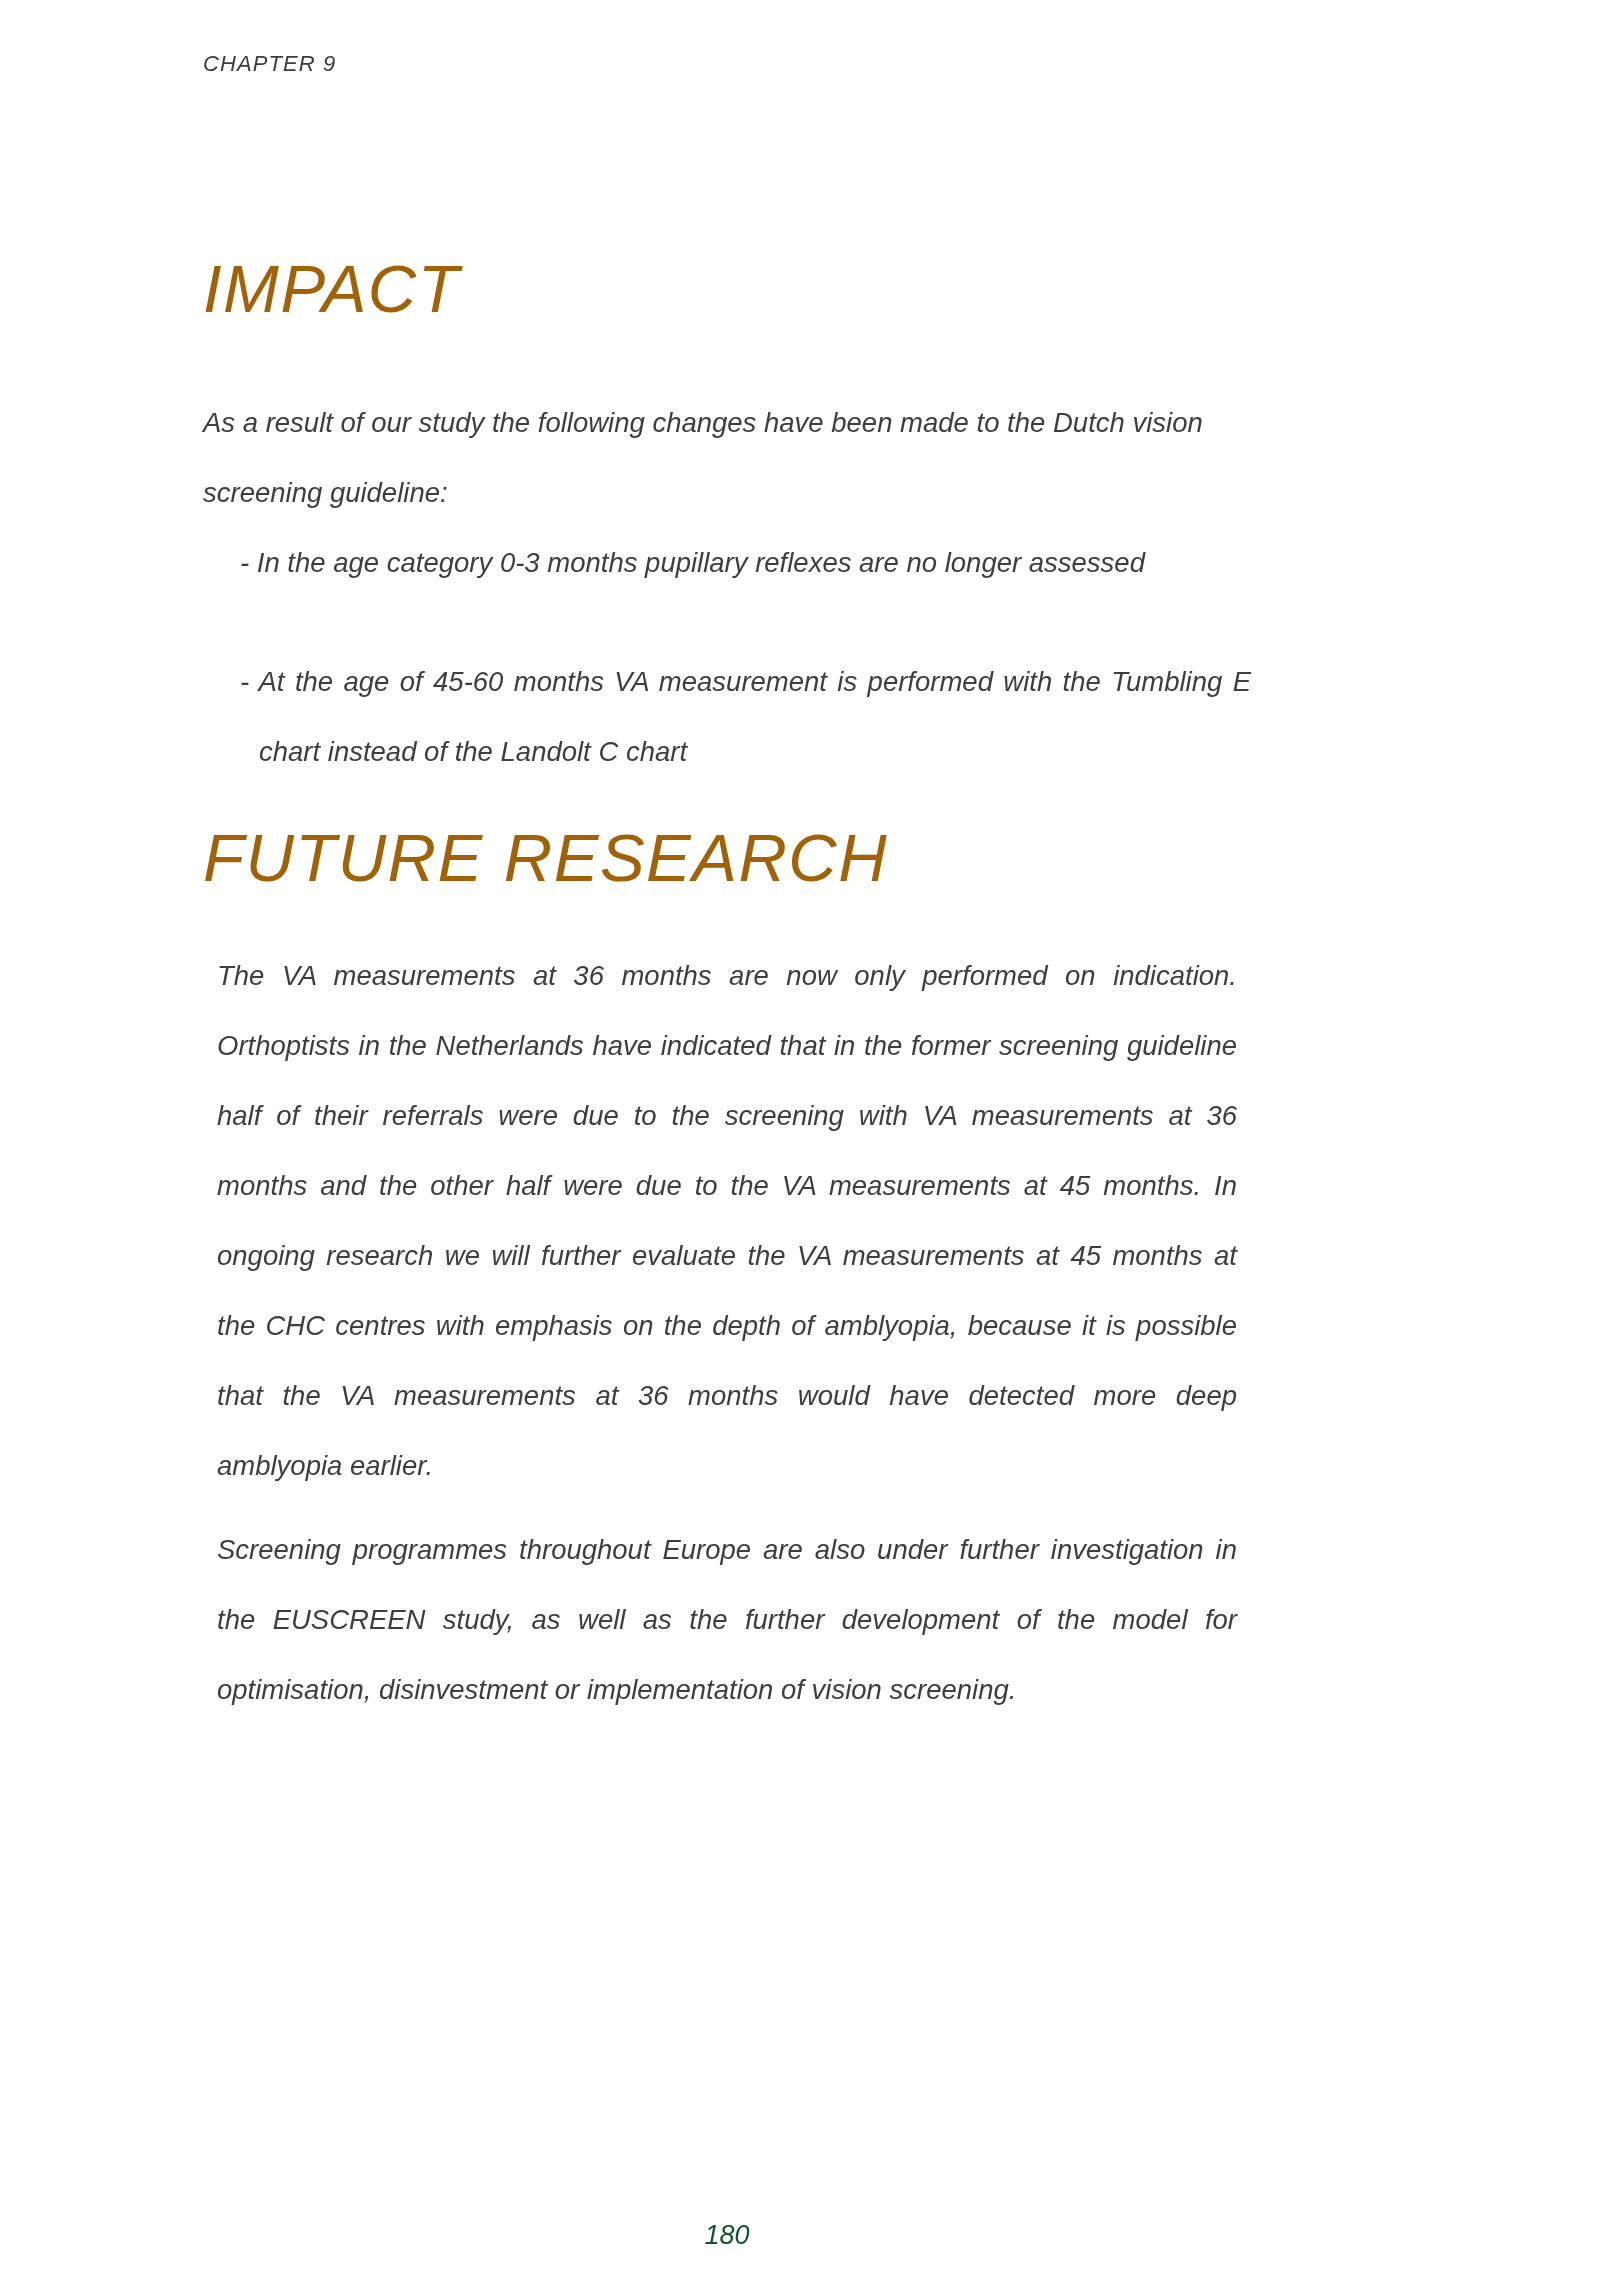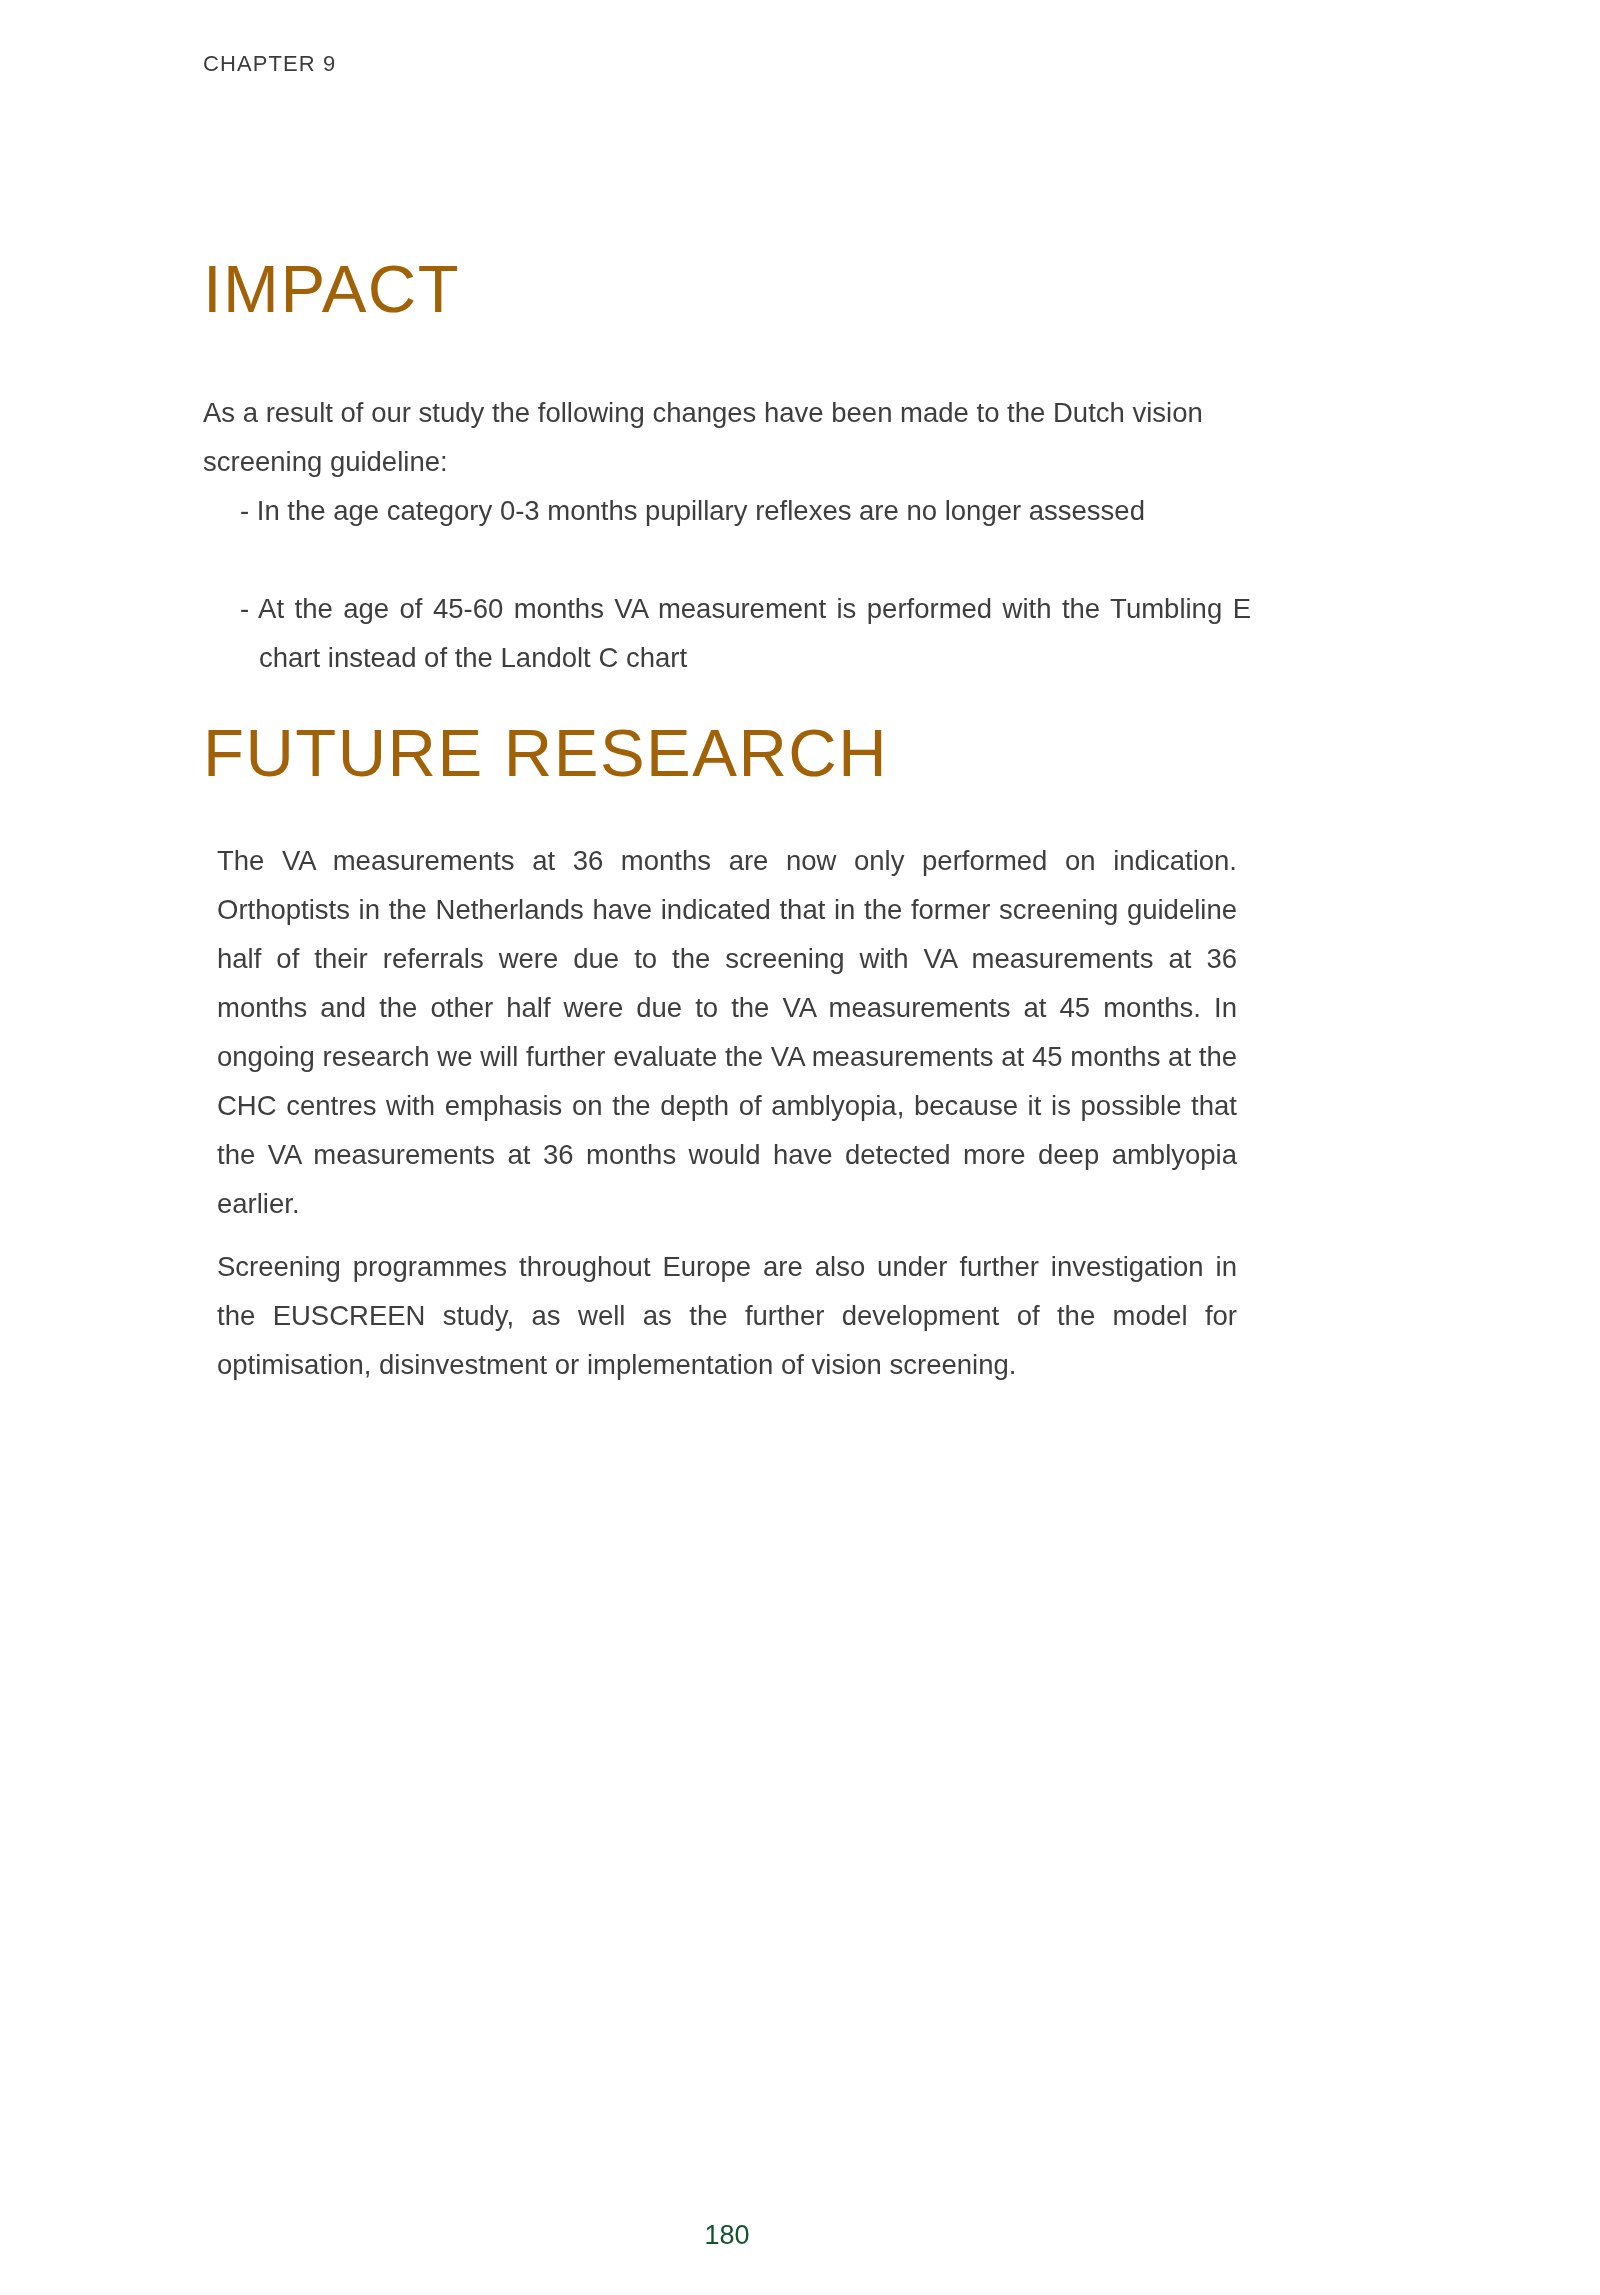--- a/index.html
+++ b/index.html
@@ -15,20 +15,21 @@
     font-family: "Liberation Sans", sans-serif;
     color: #3e3e3e;
     overflow: hidden;
   }
 
   .page {
     position: relative;
     width: 1454px;
     height: 2295px;
     background: #ffffff;
+    font-style: italic;
   }
 
   .content {
     padding: 49px 203px 0 203px;
   }
 
   .chapter-label {
     font-size: 22px;
     line-height: 29px;
     letter-spacing: 1.1px;
@@ -47,21 +48,21 @@
   .heading-impact {
     margin-top: 174px;
   }
 
   .heading-future {
     margin-top: 34px;
   }
 
   .body-text {
     font-size: 27.5px;
-    line-height: 49px;
+    line-height: 70px;
     font-weight: 400;
     color: #3e3e3e;
   }
 
   p.intro {
     margin-top: 63px;
     text-align: left;
   }
 
   ul.changes-list {

